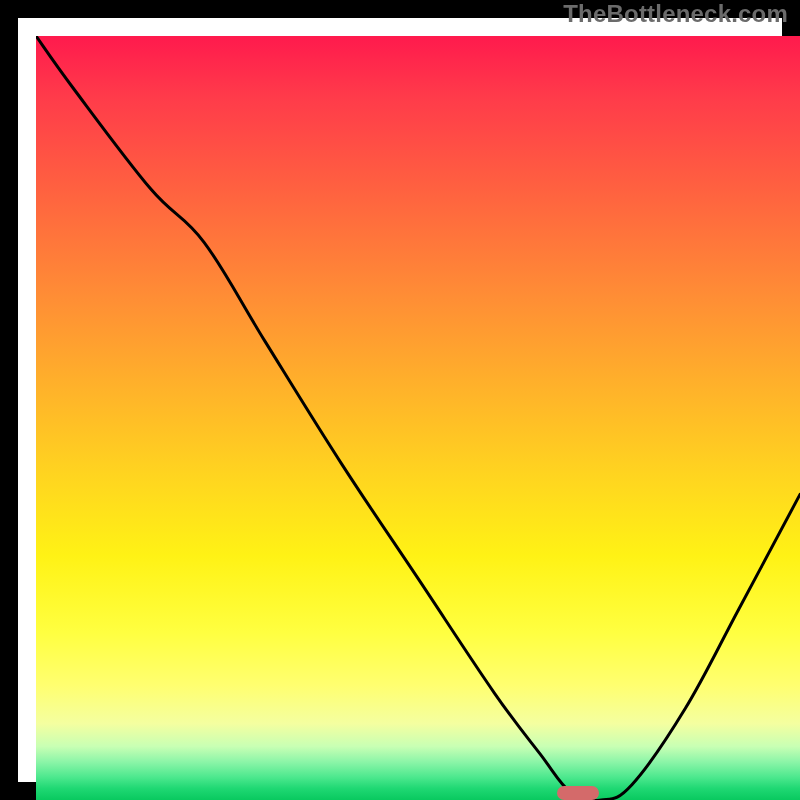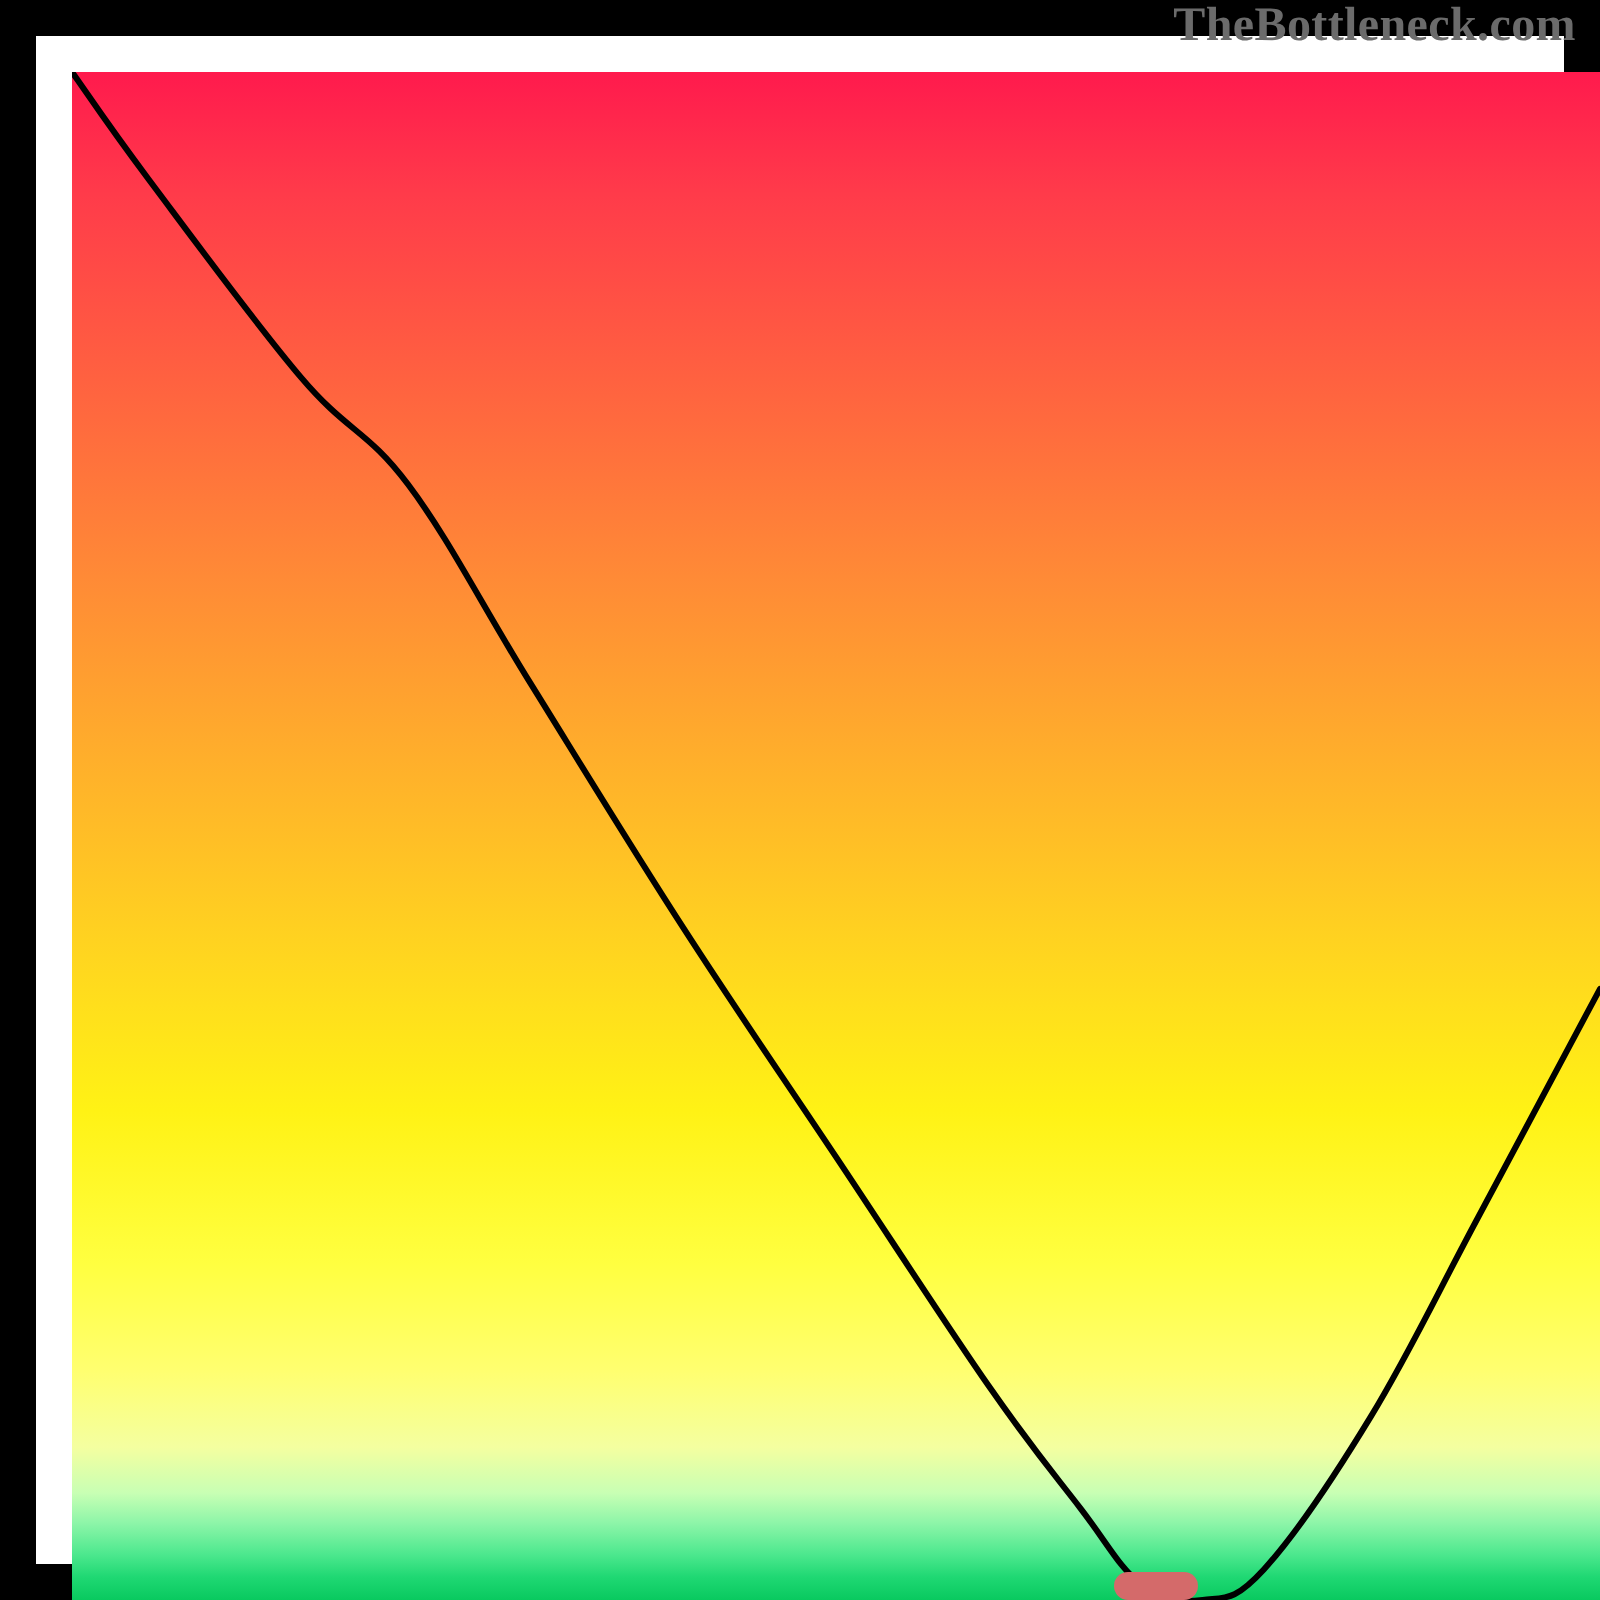--- a/index.html
+++ b/index.html
@@ -69,21 +69,21 @@
   .marker {
     position: absolute;
     height: 14px;
     border-radius: 7px;
     background: #d46a6a;
   }
   .attribution {
     position: absolute;
     top: 0;
     right: 12px;
-    font-family: Liberation Serif, serif;
+    font-family: Liberation Sans, sans-serif;
     font-size: 24px;
     font-weight: bold;
     color: #6b6b6b;
     letter-spacing: 0.2px;
   }
 </style>
 </head>
 <body>
 
 <div class="frame">

